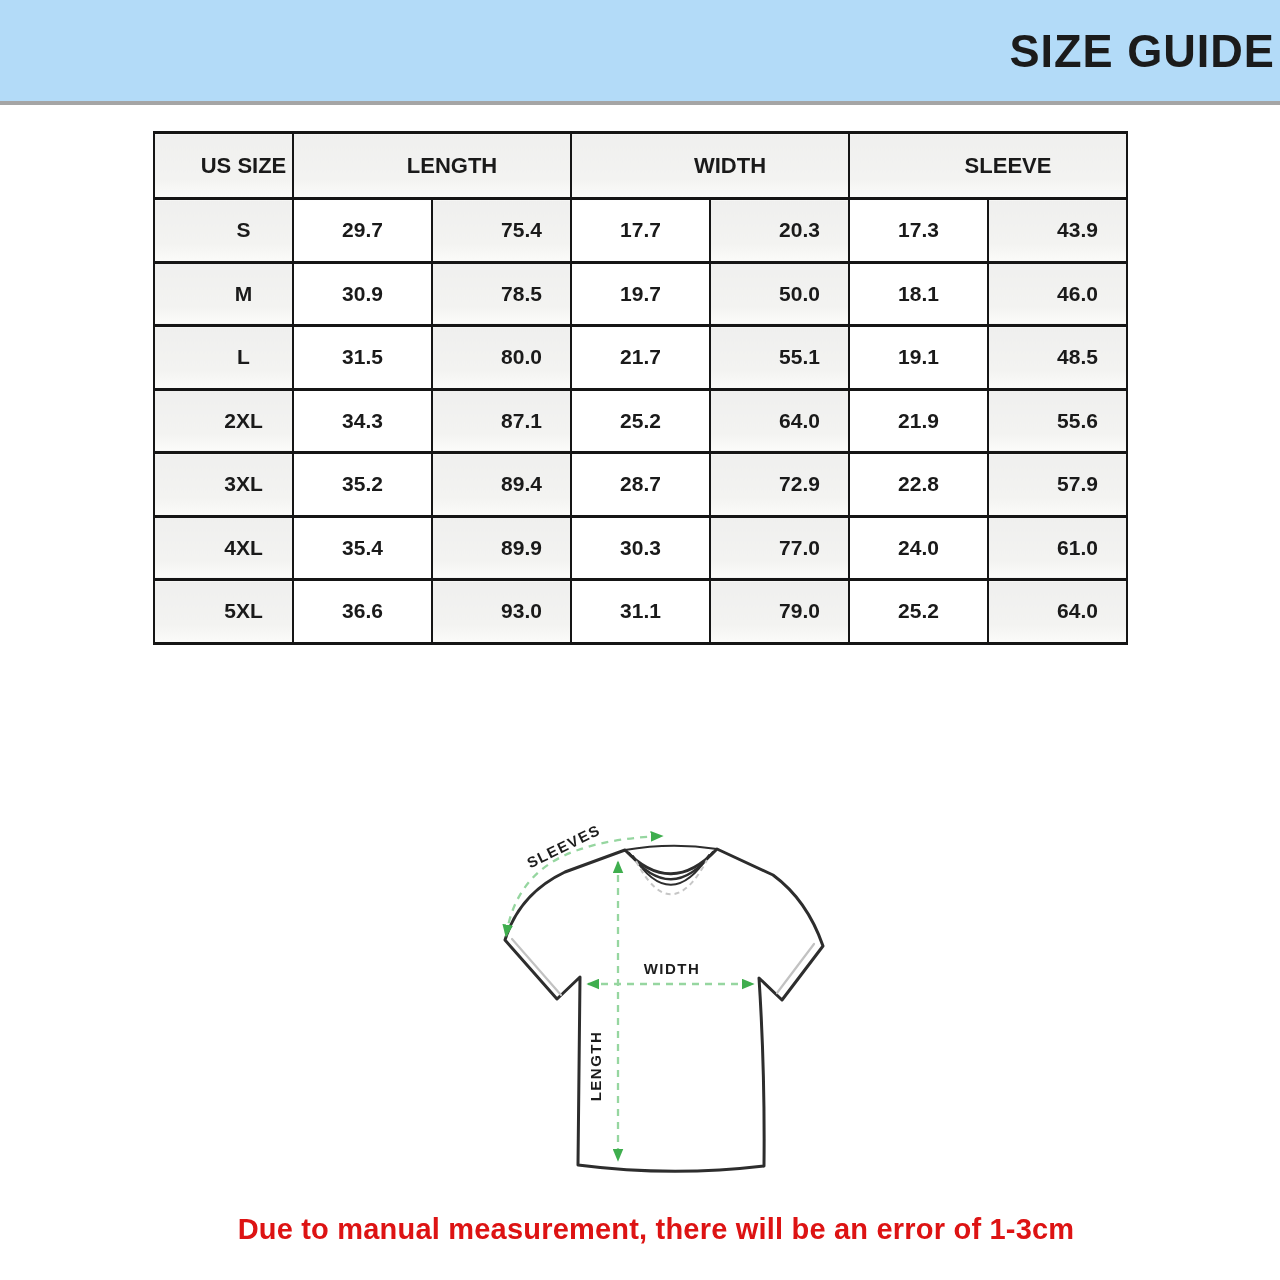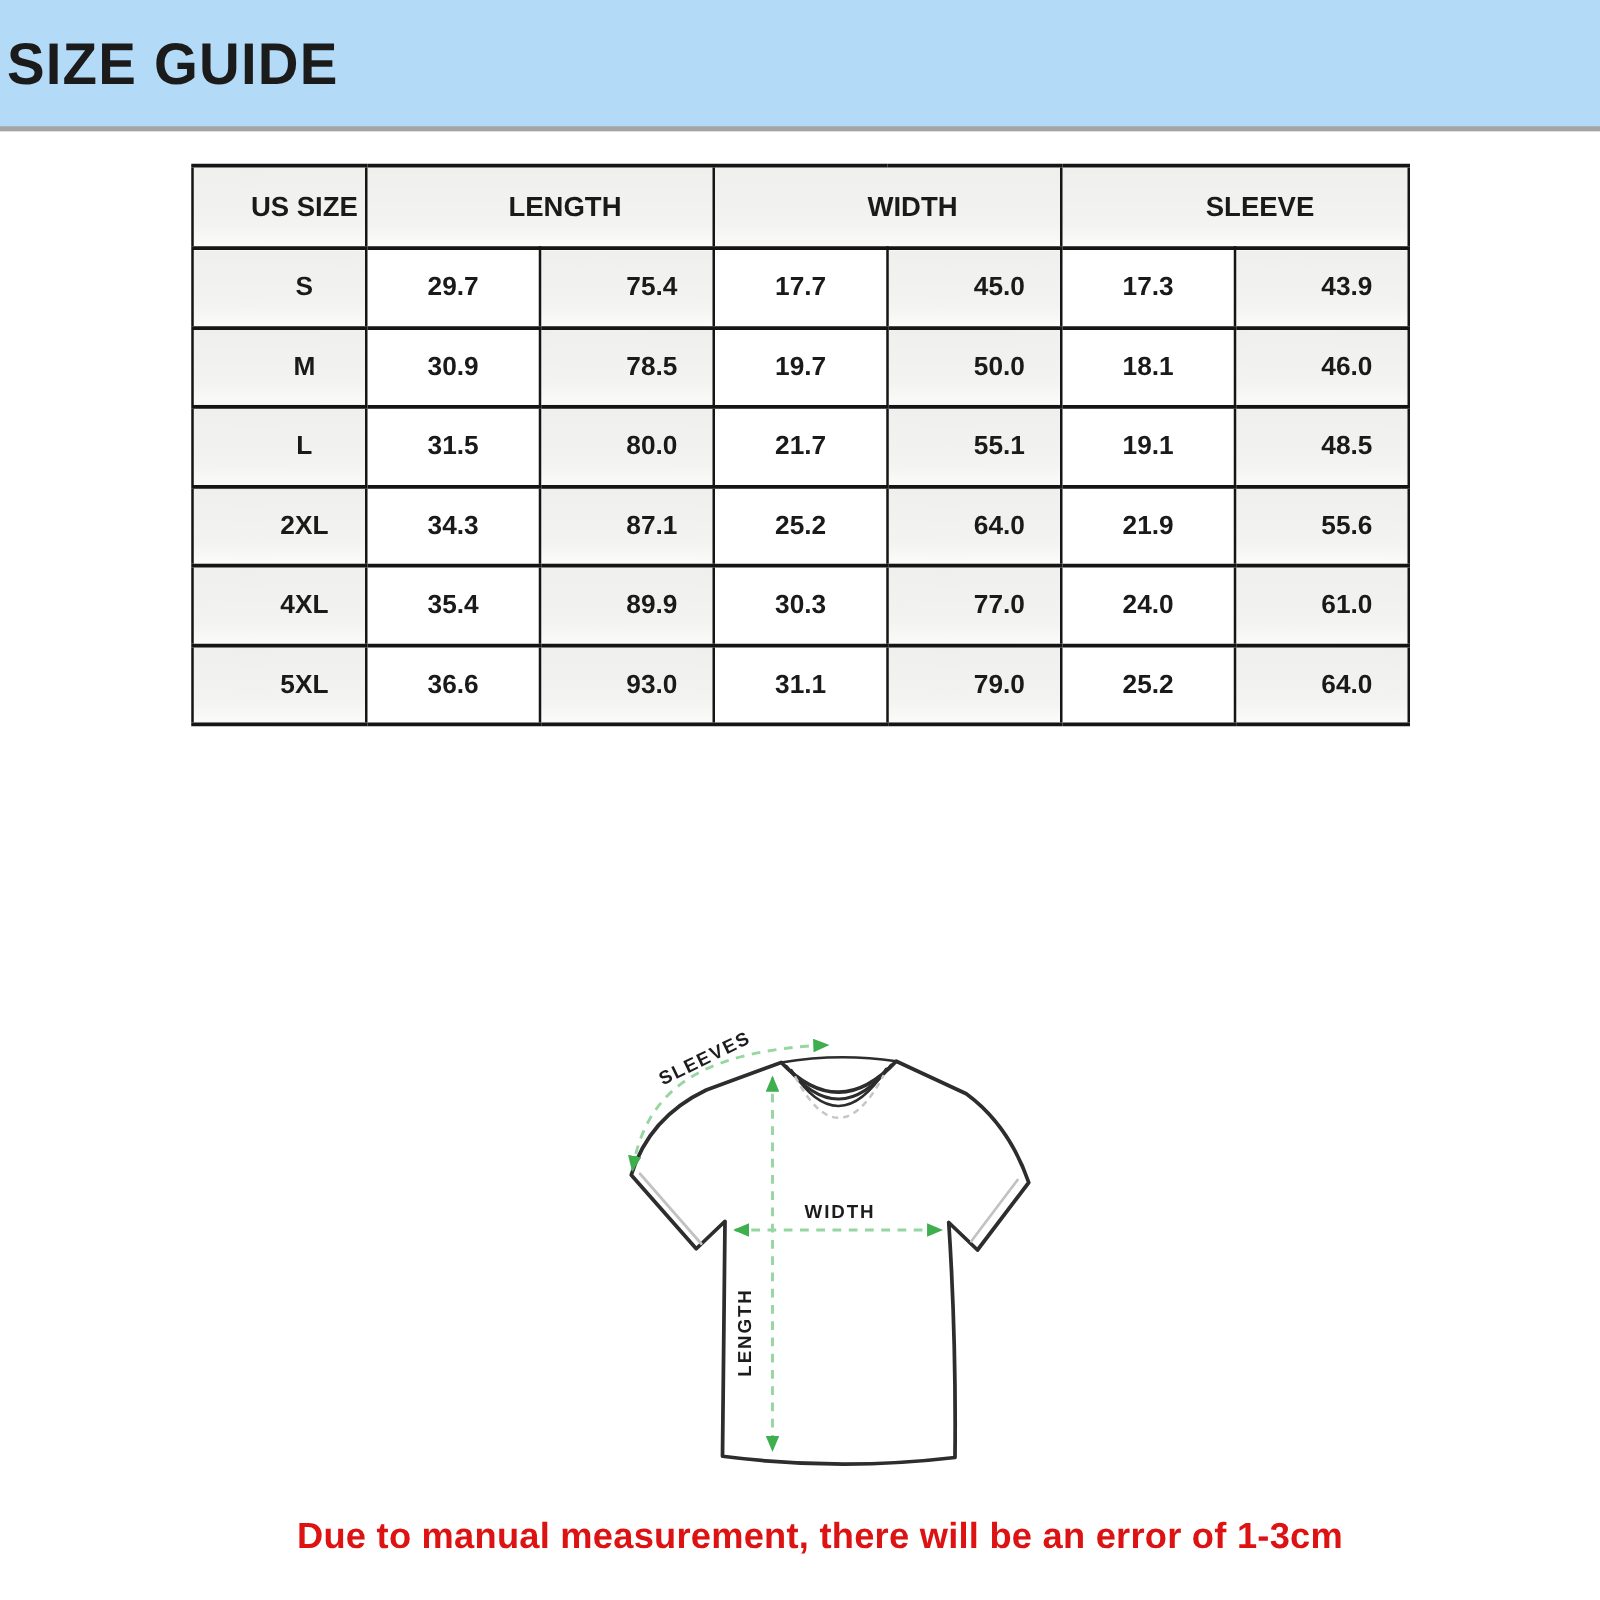--- a/index.html
+++ b/index.html
@@ -6,21 +6,21 @@
   body{
     width:1280px;height:1280px;overflow:hidden;position:relative;
     background:#ffffff;
     font-family:"Liberation Sans","DejaVu Sans",sans-serif;
     -webkit-font-smoothing:antialiased;
   }
   .banner{
     position:absolute;left:0;top:0;width:1280px;height:101px;
     background:var(--banner,#b3dbf8);
     border-bottom:4px solid #a5a5a5;
-    display:flex;align-items:center;justify-content:flex-start;
+    display:flex;align-items:center;justify-content:flex-end;
   }
   .banner h1{
     margin:0;font-size:47px;font-weight:800;color:#1b1b1b;
     letter-spacing:1px;transform:scaleX(.96);
   }
   .tablewrap{position:absolute;left:153px;top:131px;}
   table{
     border-collapse:collapse;table-layout:fixed;width:973px;
     color:#1a1a1a;
   }
@@ -77,21 +77,21 @@
         <th class="g" colspan="2">WIDTH</th>
         <th class="g" colspan="2">SLEEVE</th>
       </tr>
     </thead>
     <tbody id="size-rows">
         <tr>
           <th class="g">S</th>
           <td>29.7</td>
           <td class="g">75.4</td>
           <td>17.7</td>
-          <td class="g">45.0</td>
+          <td class="g">20.3</td>
           <td>17.3</td>
           <td class="g">43.9</td>
         </tr>
         <tr>
           <th class="g">M</th>
           <td>30.9</td>
           <td class="g">78.5</td>
           <td>19.7</td>
           <td class="g">50.0</td>
           <td>18.1</td>
@@ -107,20 +107,29 @@
           <td class="g">48.5</td>
         </tr>
         <tr>
           <th class="g">2XL</th>
           <td>34.3</td>
           <td class="g">87.1</td>
           <td>25.2</td>
           <td class="g">64.0</td>
           <td>21.9</td>
           <td class="g">55.6</td>
+        </tr>
+        <tr>
+          <th class="g">3XL</th>
+          <td>35.2</td>
+          <td class="g">89.4</td>
+          <td>28.7</td>
+          <td class="g">72.9</td>
+          <td>22.8</td>
+          <td class="g">57.9</td>
         </tr>
         <tr>
           <th class="g">4XL</th>
           <td>35.4</td>
           <td class="g">89.9</td>
           <td>30.3</td>
           <td class="g">77.0</td>
           <td>24.0</td>
           <td class="g">61.0</td>
         </tr>

